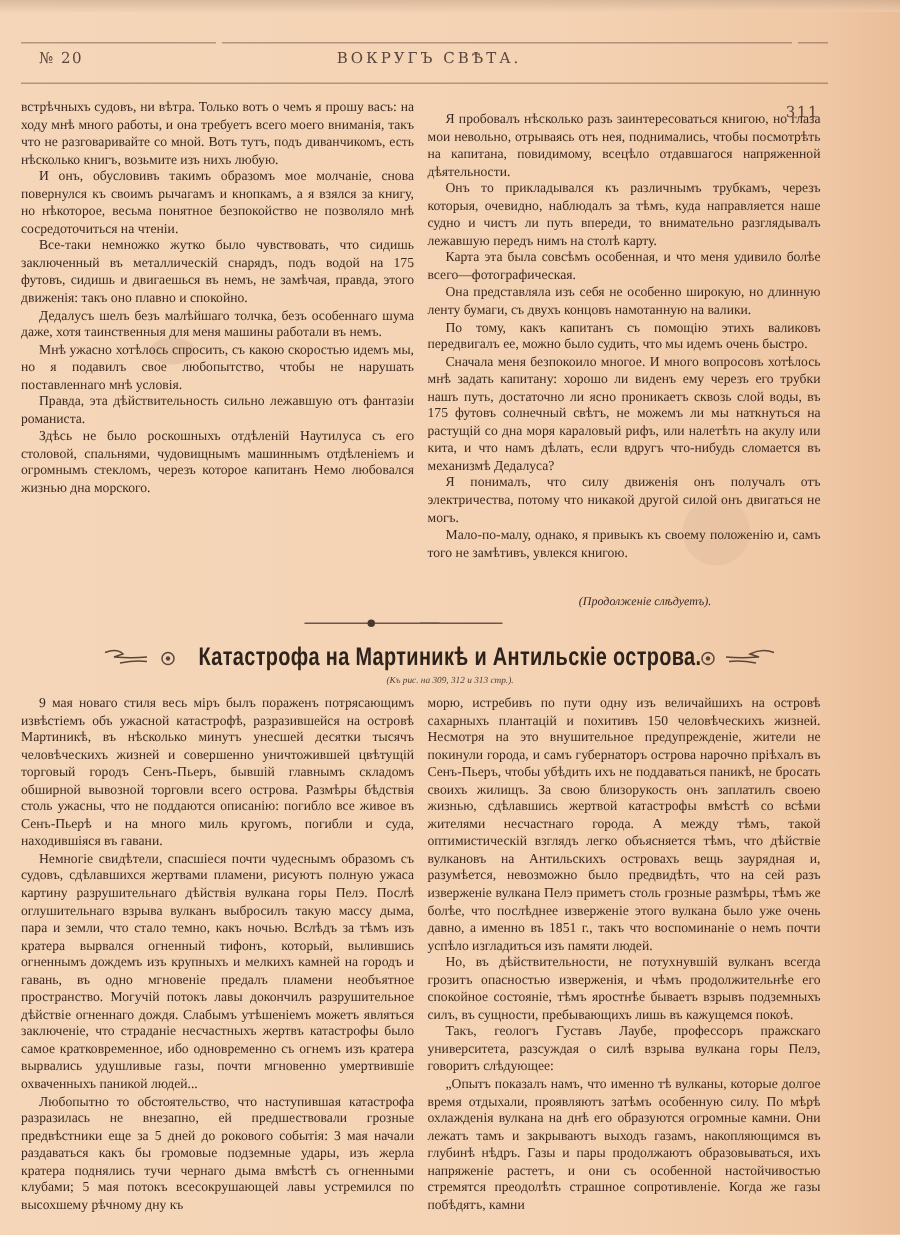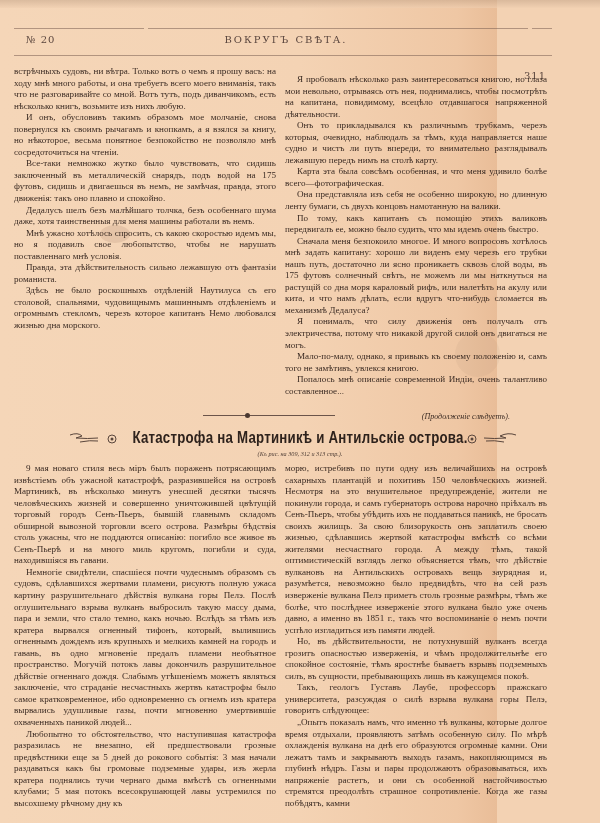--- a/index.html
+++ b/index.html
@@ -3,21 +3,21 @@
 <meta charset="utf-8">
 <style>
   html, body { margin: 0; padding: 0; }
   body {
     width: 600px; height: 823px; overflow: hidden;
     background: #f3d2b3;
     font-family: "DejaVu Serif", "Liberation Serif", serif;
     color: #3a2a22;
   }
   .page {
-    position: relative; width: 497px; height: 823px;
+    position: relative; width: 600px; height: 823px;
     background: linear-gradient(90deg, #f5d6b8 0%, #f4d3b4 60%, #efc7a4 92%, #e9bd98 100%);
   }
   .top-edge { position:absolute; left:0; top:0; width:600px; height:8px; background:linear-gradient(#c9a98d,#f0cfb1); opacity:.6; }
   .rule { position:absolute; height:1px; background:#7a5f52; opacity:.55; }
   .header {
     position:absolute; left:26px; top:34px; width:520px; height:14px;
     font-size:10px; letter-spacing:1px; color:#5b463e;
   }
   .header .num { position:absolute; left:0; top:0; }
   .header .title { position:absolute; left:0; width:520px; text-align:center; top:0; letter-spacing:2px; }
@@ -25,21 +25,21 @@
   .col {
     position:absolute; font-size:9.1px; line-height:11.55px; text-align:justify;
     font-family: "Liberation Serif", "DejaVu Serif", serif;
   }
   .col p { margin:0; text-indent:12px; }
   .col1 { left:14px; top:66px; width:262px; }
   .col2 { left:285px; top:74px; width:262px; }
   .col3 { left:14px; top:463px; width:262px; }
   .col4 { left:285px; top:463px; width:262px; }
   .cont {
-    position:absolute; left:350px; top:412px; width:160px; text-align:right;
+    position:absolute; left:350px; top:396px; width:160px; text-align:center;
     font-style:italic; font-size:8px; font-family:"Liberation Serif", serif;
   }
   .divider { position:absolute; left:203px; top:415px; width:90px; height:1px; background:#6b544a; }
   .divider .dot { position:absolute; left:42px; top:-2px; width:5px; height:5px; border-radius:50%; background:#4a3830; }
   .divider-r { position:absolute; left:280px; top:415px; width:55px; height:1px; background:#6b544a; }
   .art-title {
     position:absolute; left:60px; top:428px; width:480px; text-align:center;
     font-family:"Liberation Sans", "DejaVu Sans", sans-serif; font-size:17px; font-weight:bold;
     transform:scaleX(.78); transform-origin:center; color:#2e221c; letter-spacing:.3px;
   }
@@ -85,21 +85,20 @@
 
   <div class="col col2">
     <p>Я пробовалъ нѣсколько разъ заинтересоваться книгою, но глаза мои невольно, отрываясь отъ нея, поднимались, чтобы посмотрѣть на капитана, повидимому, всецѣло отдавшагося напряженной дѣятельности.</p>
     <p>Онъ то прикладывался къ различнымъ трубкамъ, черезъ которыя, очевидно, наблюдалъ за тѣмъ, куда направляется наше судно и чистъ ли путь впереди, то внимательно разглядывалъ лежавшую передъ нимъ на столѣ карту.</p>
     <p>Карта эта была совсѣмъ особенная, и что меня удивило болѣе всего—фотографическая.</p>
     <p>Она представляла изъ себя не особенно широкую, но длинную ленту бумаги, съ двухъ концовъ намотанную на валики.</p>
     <p>По тому, какъ капитанъ съ помощію этихъ валиковъ передвигалъ ее, можно было судить, что мы идемъ очень быстро.</p>
     <p>Сначала меня безпокоило многое. И много вопросовъ хотѣлось мнѣ задать капитану: хорошо ли виденъ ему черезъ его трубки нашъ путь, достаточно ли ясно проникаетъ сквозь слой воды, въ 175 футовъ солнечный свѣтъ, не можемъ ли мы наткнуться на растущій со дна моря караловый рифъ, или налетѣть на акулу или кита, и что намъ дѣлать, если вдругъ что-нибудь сломается въ механизмѣ Дедалуса?</p>
     <p>Я понималъ, что силу движенія онъ получалъ отъ электричества, потому что никакой другой силой онъ двигаться не могъ.</p>
     <p>Мало-по-малу, однако, я привыкъ къ своему положенію и, самъ того не замѣтивъ, увлекся книгою.</p>
-    <p>Попалось мнѣ описаніе современной Индіи, очень талантливо составленное...</p>
   </div>
 
   <div class="cont">(Продолженіе слѣдуетъ).</div>
 
   <div class="divider-r"></div>
   <div class="divider">
     <span class="dot"></span>
   </div>
 
   <svg class="orn orn-l" viewBox="0 0 60 16">

